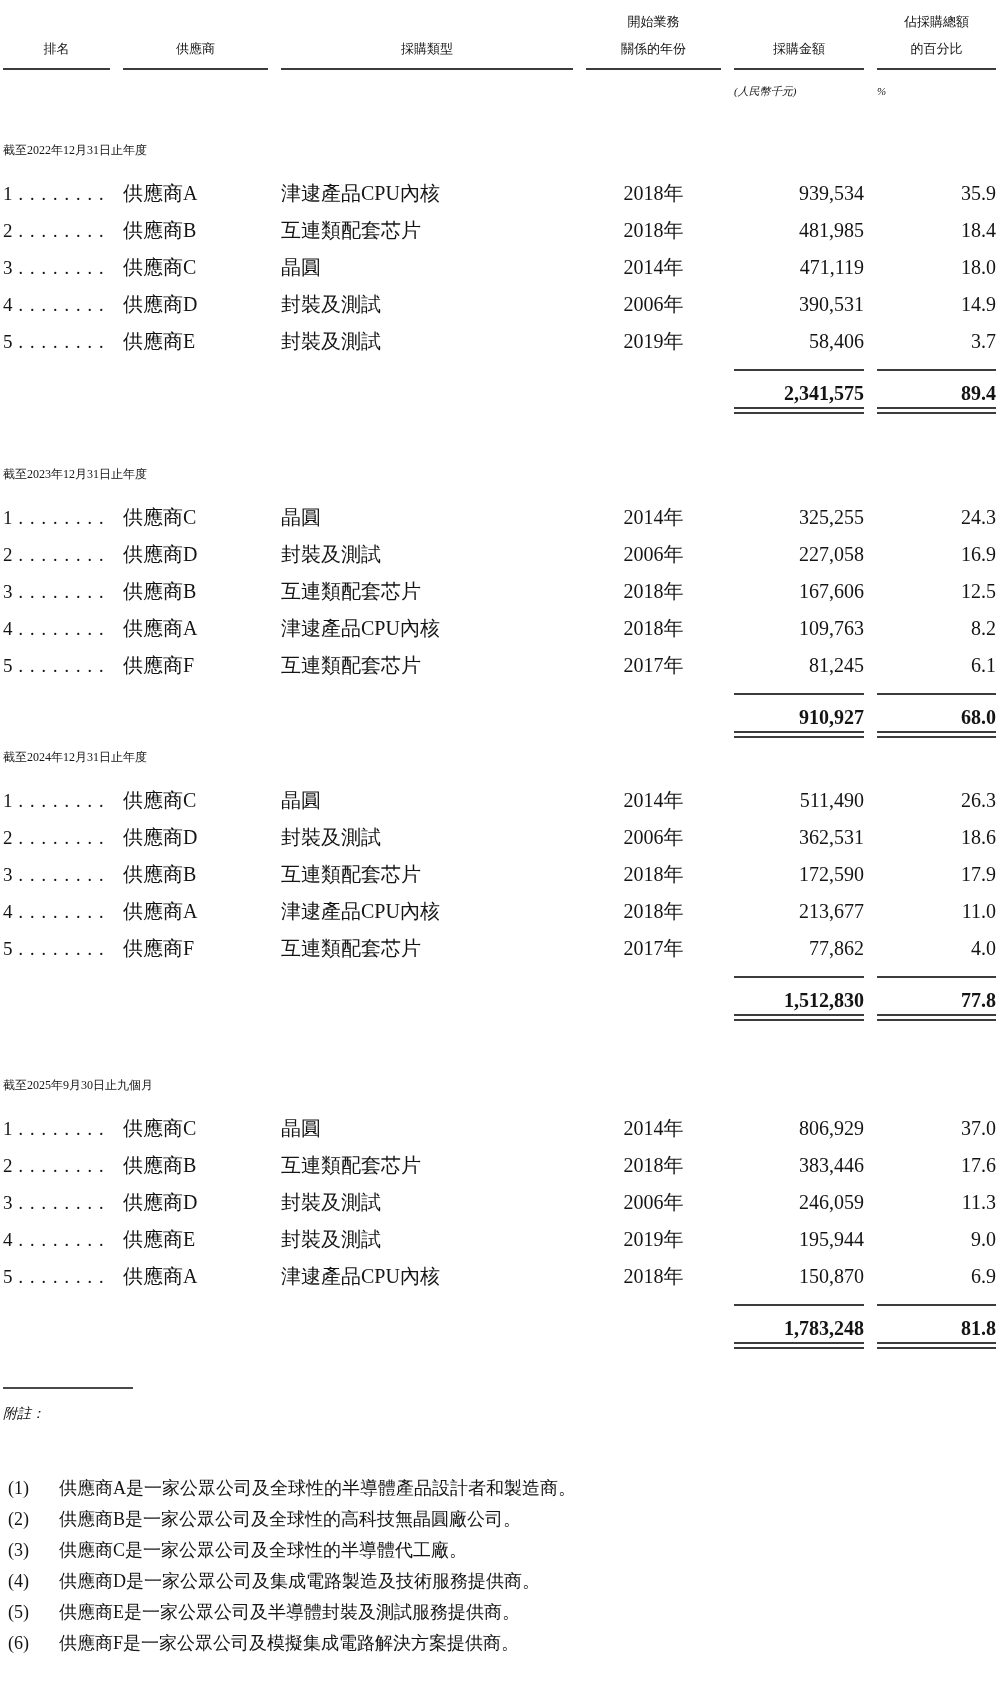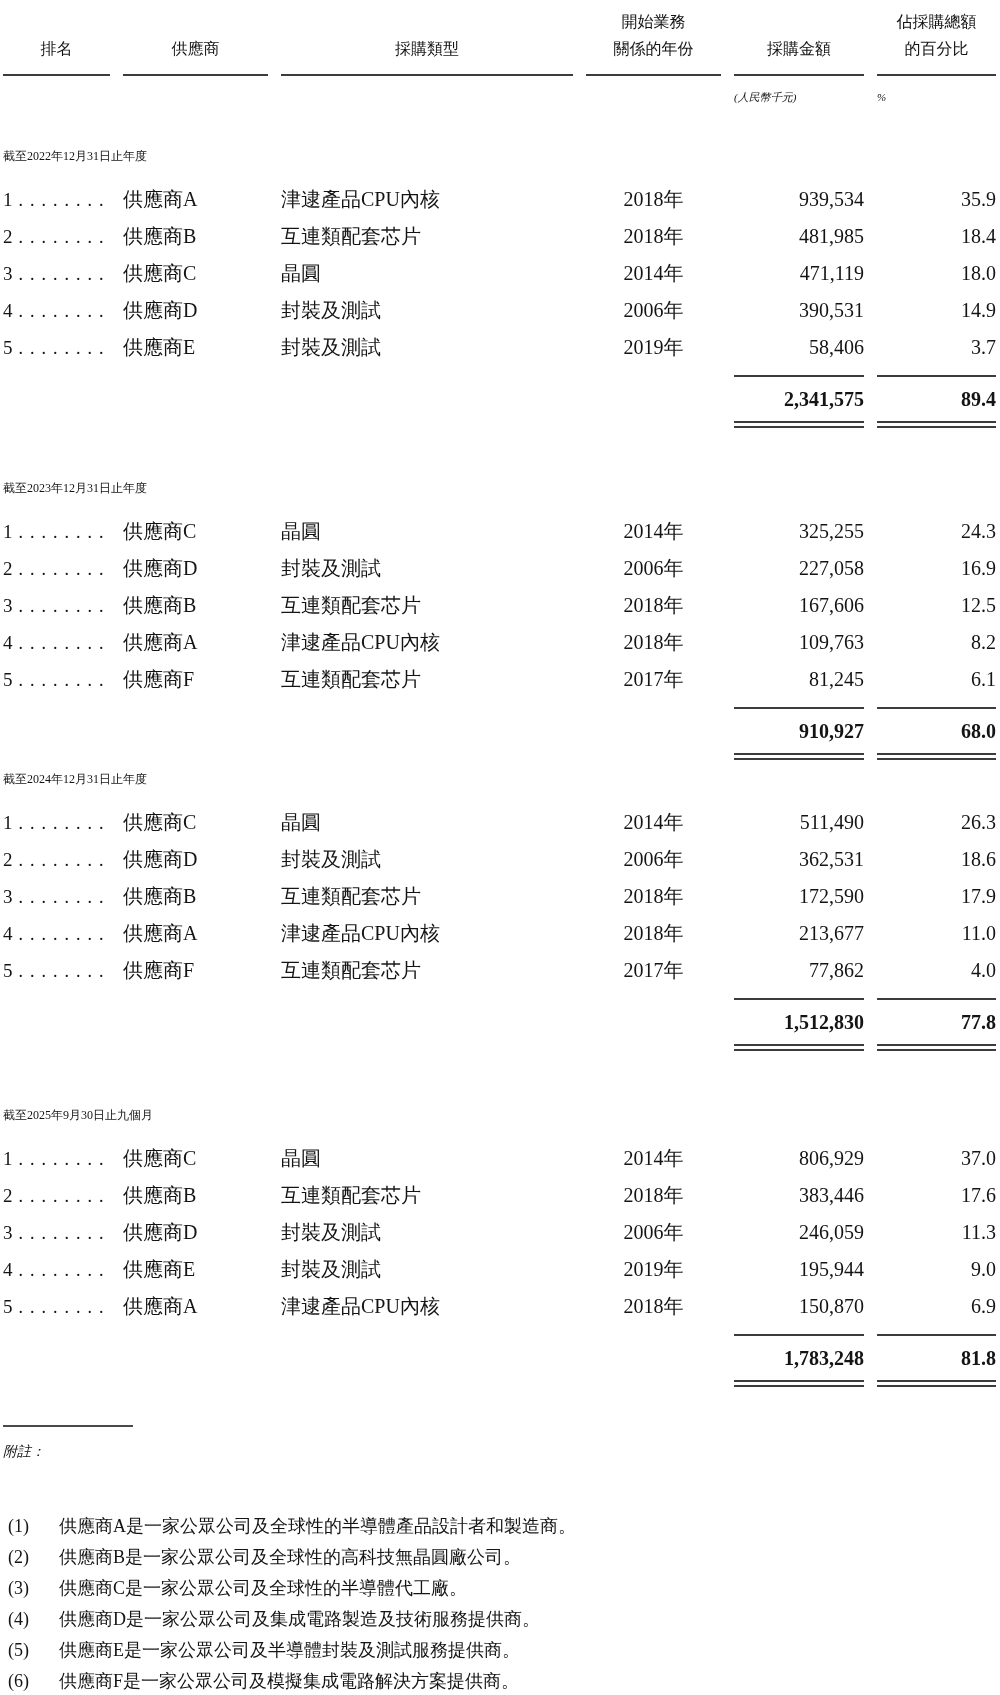--- a/index.html
+++ b/index.html
@@ -13,24 +13,24 @@
   .page{padding:8px 4px 0 3px;width:993px;}
   .grid{
     display:grid;
     grid-template-columns:107px 145px 292px 135px 130px 119px;
     column-gap:13px;
   }
   
   .thead{align-items:end;}
   .th{
     border-bottom:2px solid #3c3c3c;
-    padding-bottom:12px;
+    padding-bottom:6px;
     text-align:center;
     line-height:27px;
-    font-size:16px;
+    font-size:13px;
   }
   .th .l2{display:block;}
   .th-rank{text-align:center;}
   .units{margin-top:2px;}
   .unit-cell{
     text-align:left;font-style:italic;font-size:11px;line-height:38px;
   }
   
   .sec-title{font-size:12px;line-height:28px;margin:0;}
   .sec{margin-top:46px;}
@@ -41,21 +41,21 @@
   .tr{line-height:37px;height:37px;}
   .td{white-space:nowrap;overflow:visible;}
   .td-rank{font-size:19px;}
   .dots{letter-spacing:7px;margin-left:6px;font-size:18px;}
   .td-year{text-align:center;}
   .td-amount,.td-pct{text-align:right;font-variant-numeric:tabular-nums;}
   
   .sumrule{margin-top:9px;}
   .sumrule .rl{border-top:2px solid #3c3c3c;height:0;}
   .total-row{font-weight:bold;}
-  .total-row .td{line-height:44px;height:44px;}
+  .total-row .td{line-height:44px;height:36px;}
   .dblrule .rl{height:3px;border-top:2px solid #3c3c3c;border-bottom:2px solid #3c3c3c;}
   
   .note-divider{width:130px;border-top:2.5px solid #4a4a4a;margin-top:38px;}
   .note-label{font-style:italic;font-size:14px;margin-top:12px;line-height:26px;}
   .notes{margin-top:46px;}
   .note{
     display:grid;grid-template-columns:56px 1fr;
     font-size:18px;line-height:31px;
   }
   .note-num{padding-left:5px;}

